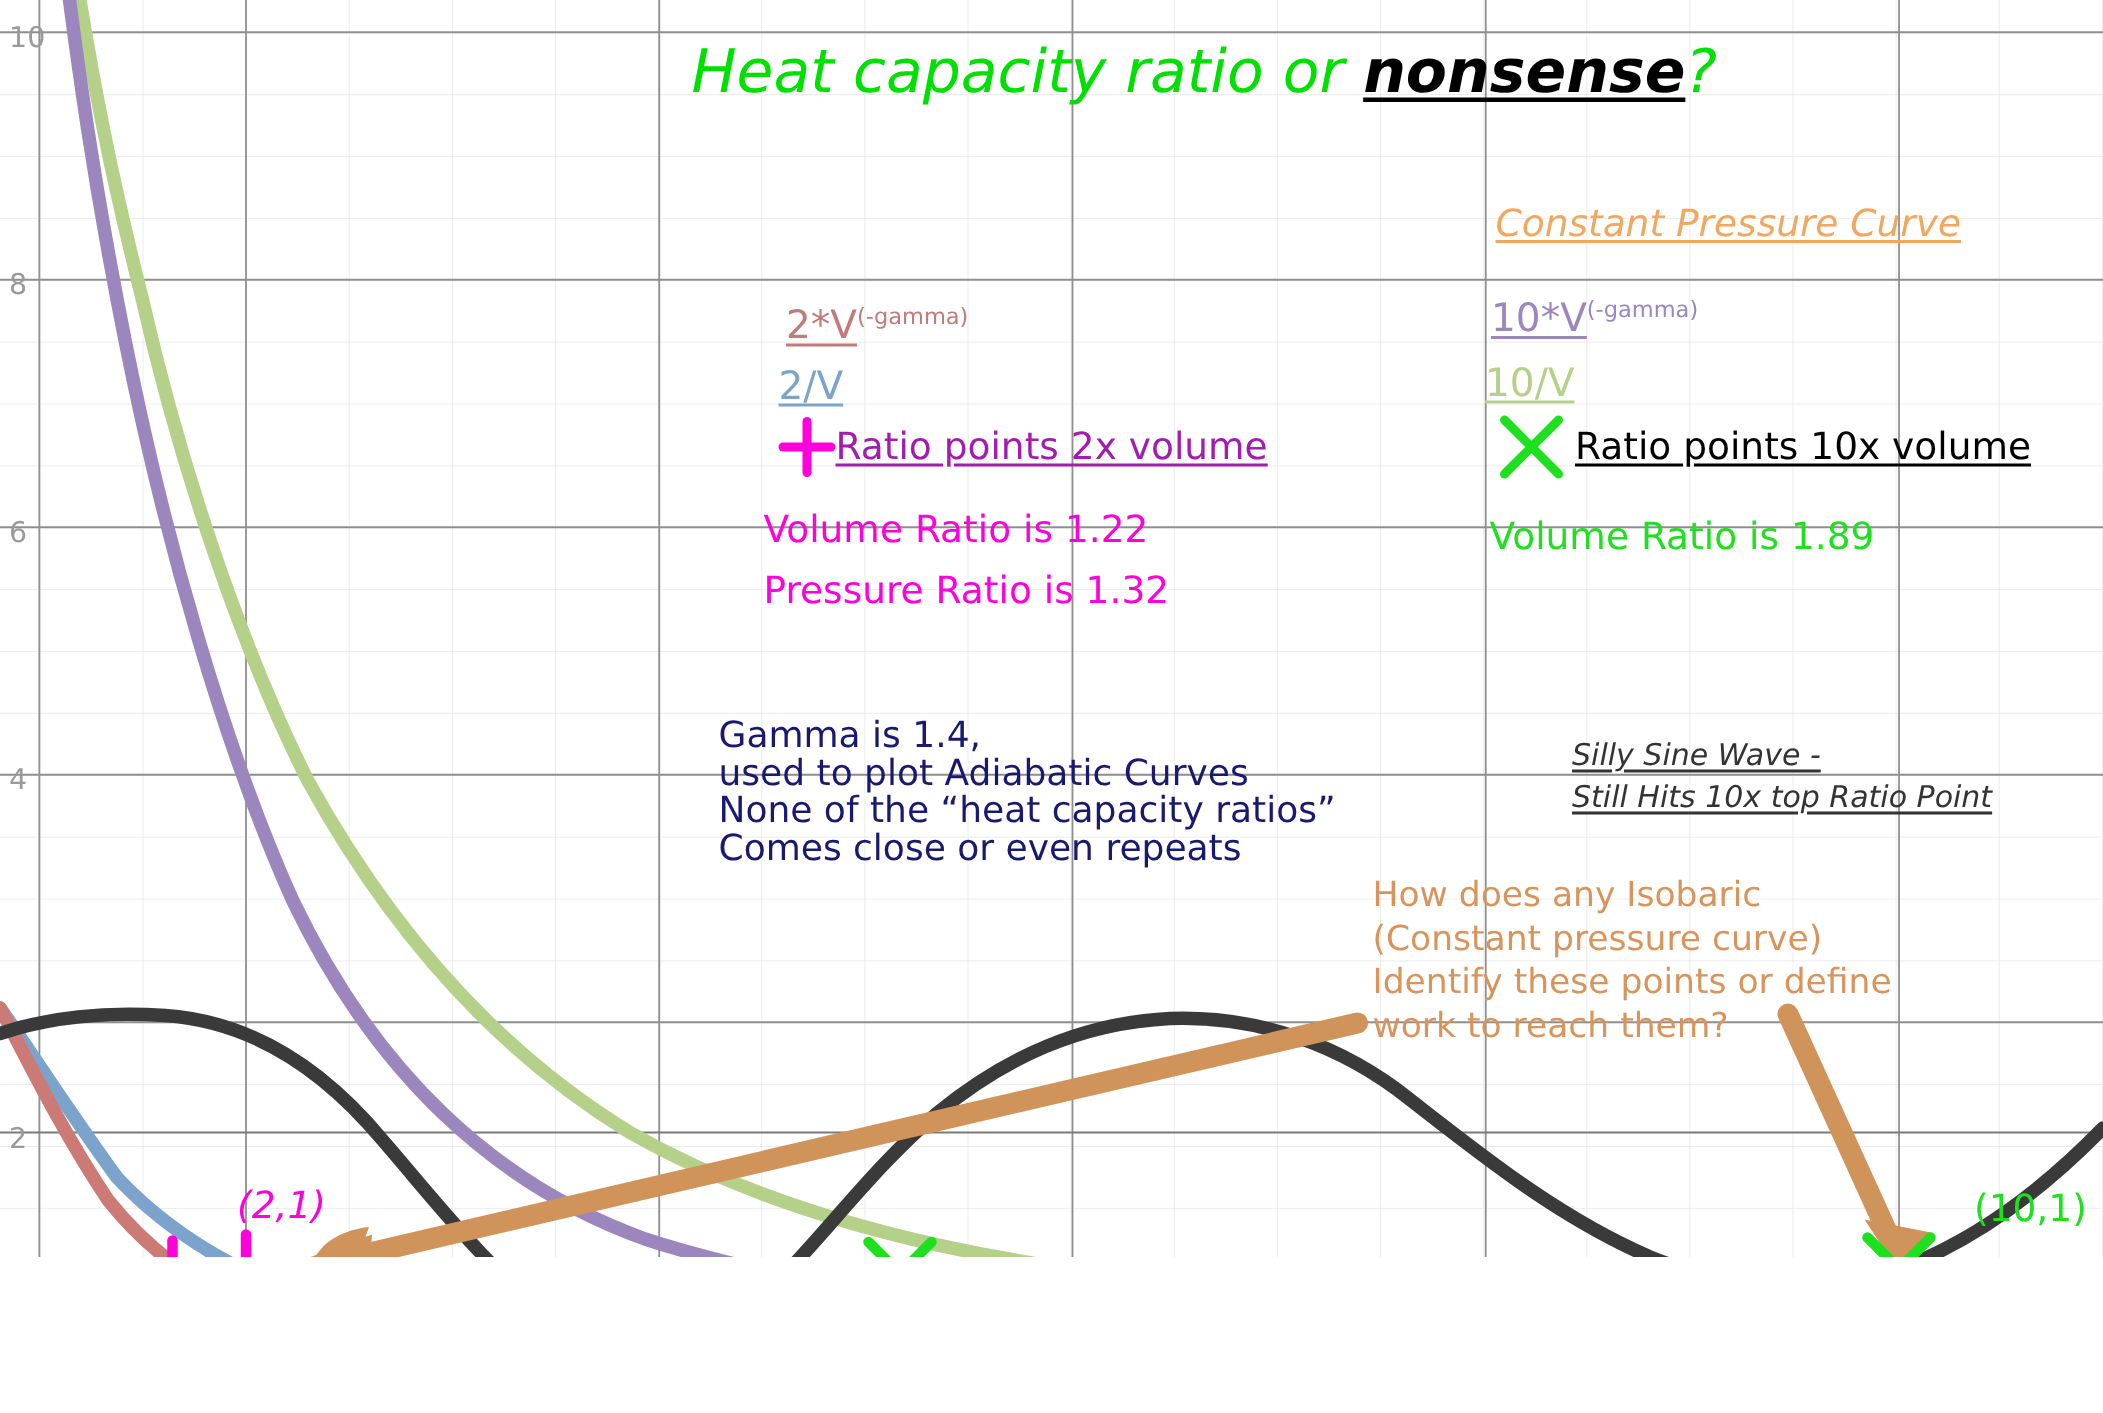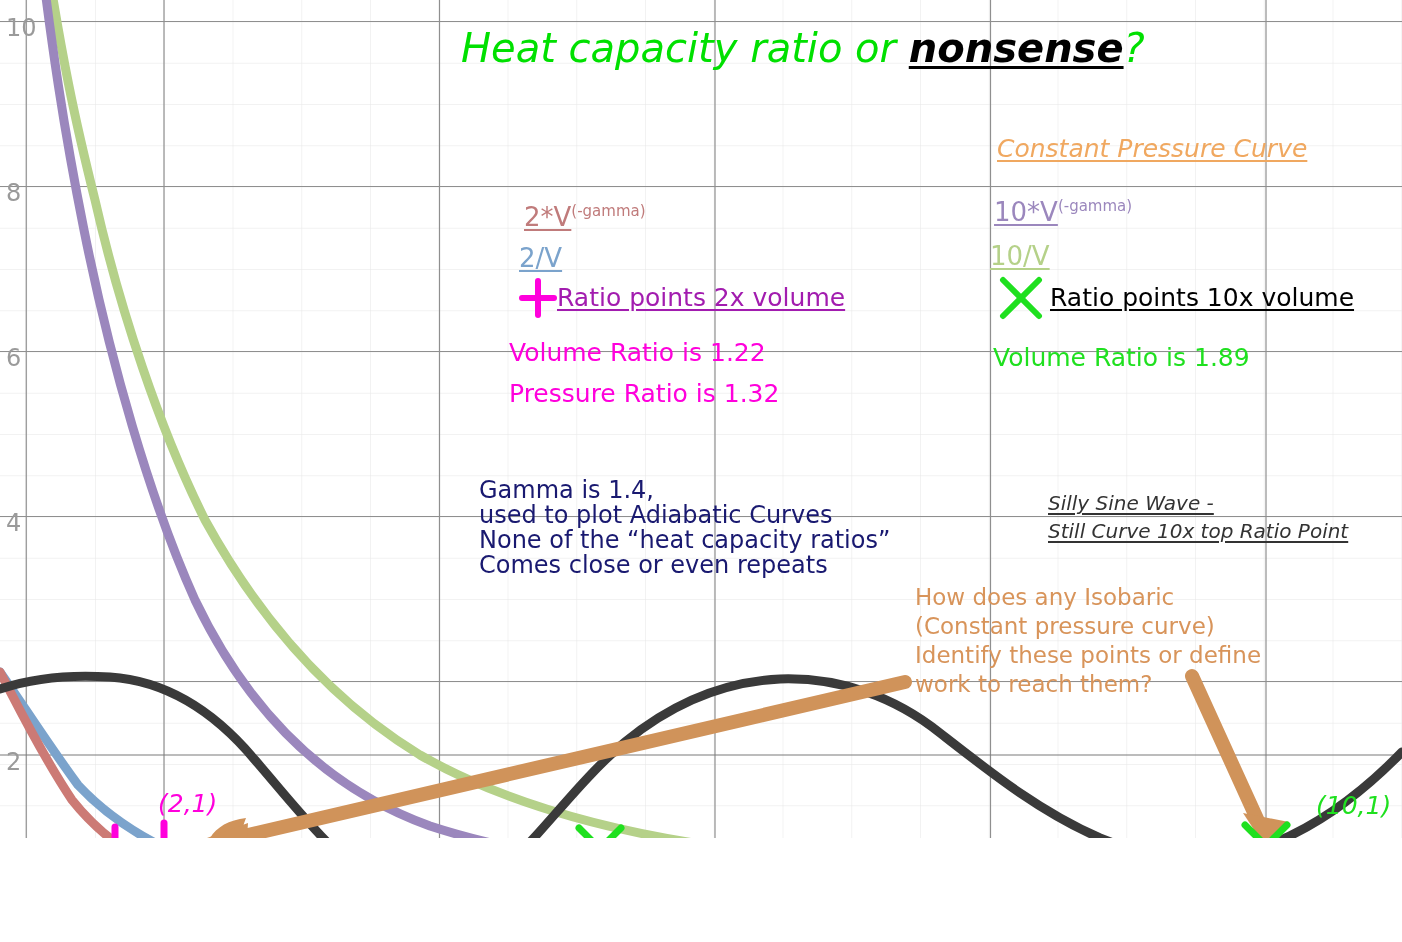--- a/index.html
+++ b/index.html
@@ -30,23 +30,23 @@
   .pr2      {left:509px; top:381px; color:#ff00dc; font-size:25px;}
   .vr10     {left:993px; top:345px; color:#1fe01f; font-size:25px;}
   .pr10     {left:993px; top:383px; color:#1fe01f; font-size:25px;}
 
   .navy     {left:479px; top:478px; color:#191970; font-size:24px; line-height:25px;}
   .silly    {left:1000px;top:489px; color:#333333; font-style:italic; font-size:20px; line-height:28px;margin-left:48px;}
   .silly span{text-decoration:underline;text-underline-offset:3px;}
   .isob     {left:915px; top:583px; color:#d8945a; font-size:23px; line-height:29px;}
 
   .pt21     {left:158px; top:791px; color:#ff00dc; font-style:italic; font-size:25px;}
-  .pt101    {left:1316px;top:793px; color:#1fe01f; font-style:italic; font-size:25px;}
-
-  .ticklbl{position:absolute;color:#9a9a9a;font-size:24px;}
+  .pt101    {left:1316px;top:793px; color:#1fe01f; font-size:25px;}
+
+  .ticklbl{position:absolute;color:#9a9a9a;font-size:19px;}
 </style>
 </head>
 <body>
 
 <div id="stage">
 
   <svg class="layer" viewBox="0 0 1402 942">
     <defs>
       <pattern id="minorgrid" width="68.75" height="41.25" patternUnits="userSpaceOnUse" x="26.25" y="21.5">
         <path d="M 68.75 0 L 0 0 0 41.25" fill="none" stroke="#e6e6e6" stroke-width="1"></path>
@@ -180,21 +180,21 @@
 
   <div class="txt rp10 u">Ratio points 10x volume</div>
 
   <div class="txt vr10">Volume Ratio is 1.89</div>
 
   <div class="txt navy" style="white-space: pre;">Gamma is 1.4,
 used to plot Adiabatic Curves
 None of the “heat capacity ratios”
 Comes close or even repeats</div>
 
-  <div class="txt silly"><span>Silly Sine Wave -</span><br><span>Still Curve 10x top Ratio Point</span></div>
+  <div class="txt silly"><span>Silly Sine Wave -</span><br><span>Still Hits 10x top Ratio Point</span></div>
 
   <div class="txt isob" style="white-space: pre;">How does any Isobaric
 (Constant pressure curve)
 Identify these points or define
 work to reach them?</div>
 
   <div class="txt pt21">(2,1)</div>
   <div class="txt pt101">(10,1)</div>
 
   <div class="ticklbl" style="left:6px;top:14px;">10</div>

